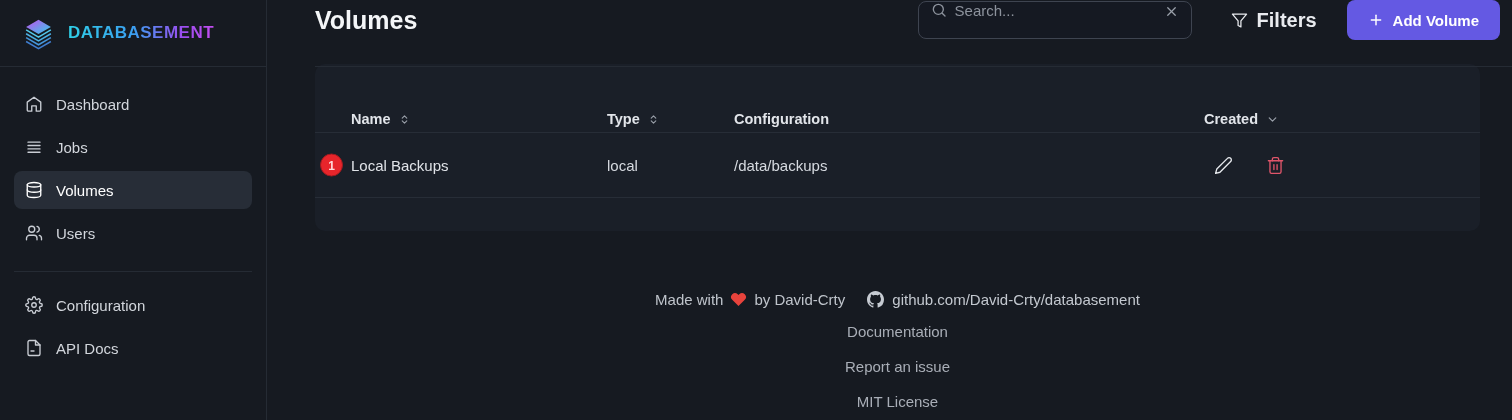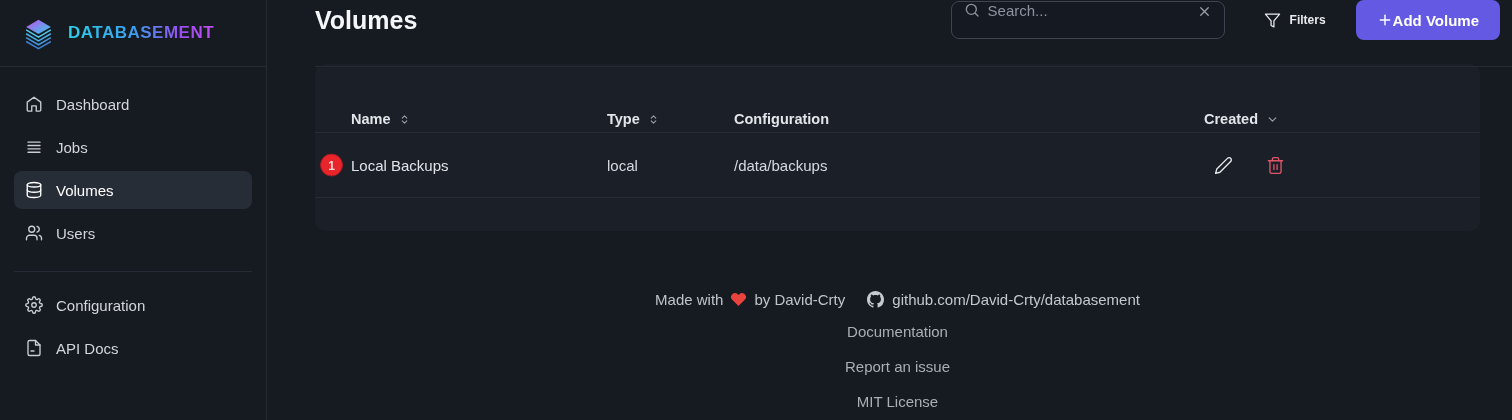--- a/index.html
+++ b/index.html
@@ -56,27 +56,27 @@
   }
   .searchbox input {
     flex: 1; background: transparent; border: none; outline: none;
     color: #dfe3e8; font-size: 15px; font-family: inherit;
   }
   .searchbox input::placeholder { color: #8d939d; }
   .icon-muted { color: #8d939d; }
   .clear-btn { background: none; border: none; color: #9aa0aa; cursor: pointer; padding: 2px; }
   .filters-btn {
     margin-left: 39px; display: flex; align-items: center; gap: 9px;
-    background: none; border: none; color: #e9ebef; font-size: 12px;
+    background: none; border: none; color: #e9ebef; font-size: 20px;
     font-weight: 600; font-family: inherit; cursor: pointer;
   }
   .add-btn {
     margin-left: 30px; height: 40px; padding: 0 21px;
     background: #6459e3; color: #ffffff; border: none; border-radius: 8px;
-    display: flex; align-items: center; 
+    display: flex; align-items: center; gap: 9px;
     font-size: 15px; font-weight: 600; font-family: inherit; cursor: pointer;
   }
 
   
   .content { padding: 24px 32px 0 48px; }
   .card { background: #1a1f28; border-radius: 10px; overflow: hidden; }
   .trow {
     display: grid; grid-template-columns: 256px 127px 1fr 150px 90px;
     align-items: center; padding: 0 36px; position: relative;
   }

